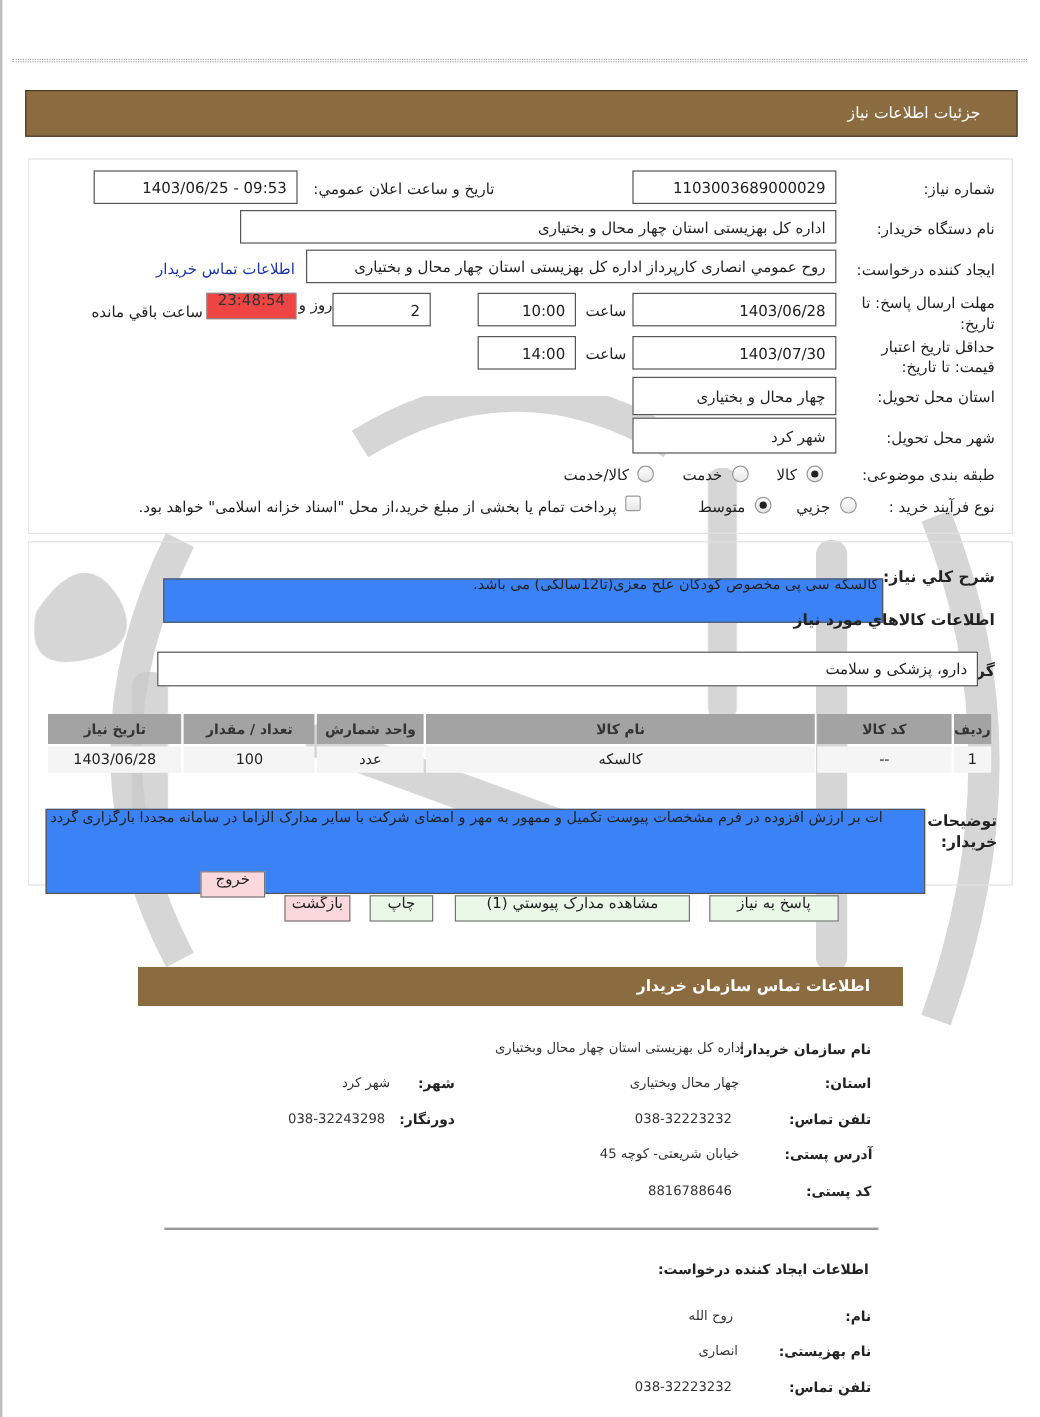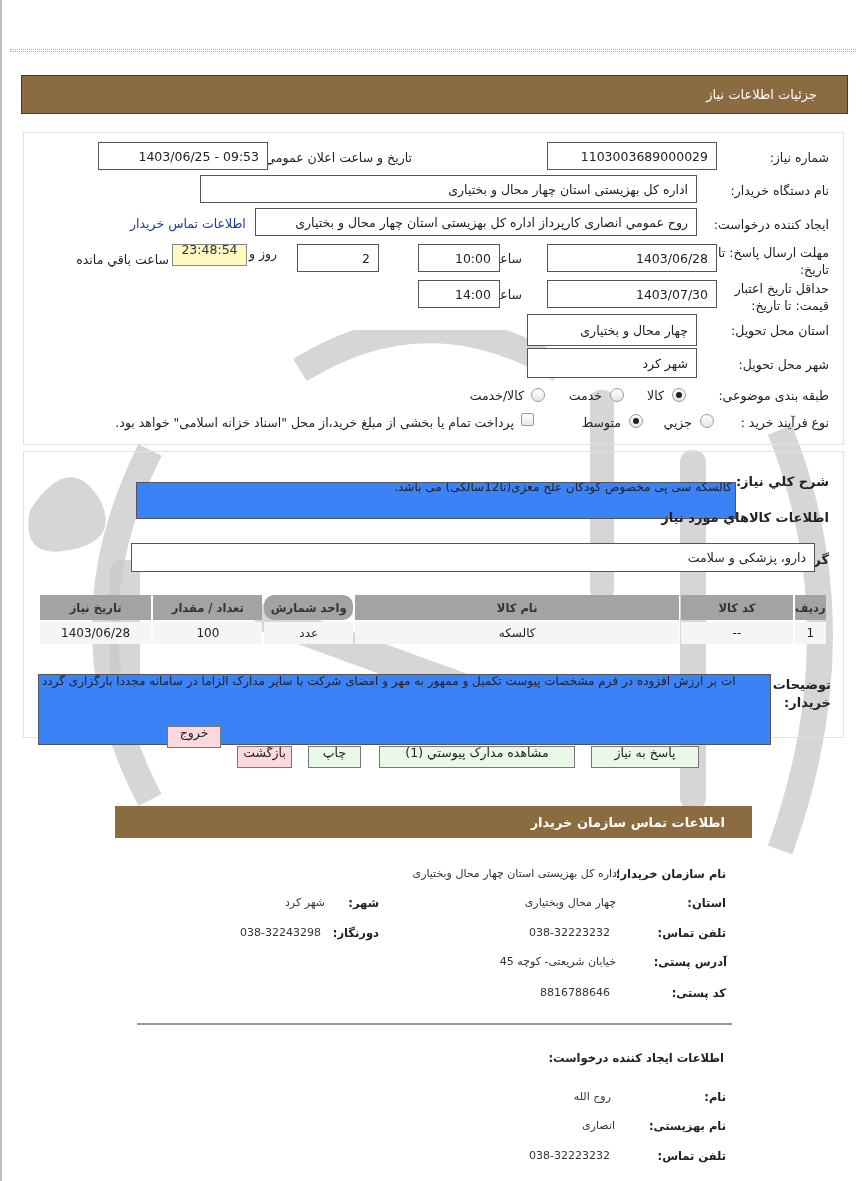--- a/index.html
+++ b/index.html
@@ -6,22 +6,22 @@
   html, body { width: 867px; height: 1181px; background: #fff; overflow: hidden; }
   body { font-family: "DejaVu Sans", sans-serif; font-size: 12px; color: #222; position: relative; direction: rtl; }
   .leftbar { position: absolute; left: 0; top: 0; width: 2px; height: 1181px; background: #bdbdbd; }
   .topline { position: absolute; left: 10px; top: 49px; width: 846px; height: 3px; border-top: 1px dotted #aaa; border-bottom: 1px dotted #aaa; }
   .watermark { position: absolute; left: 0; top: 330px; width: 867px; height: 560px; pointer-events: none; }
   .hdr { position: absolute; background: #8b6b40; color: #fff; font-size: 13px; border: 1px solid #4b3a22; display: flex; align-items: center; }
   .panel { position: absolute; border: 1px solid #e2e2e2; background: transparent; }
   .lbl { position: absolute; font-size: 12.5px; color: #222; white-space: nowrap; text-align: right; }
   .lbl.bold { font-weight: bold; font-size: 13px; }
   .box { position: absolute; border: 1px solid #555; background: #fff; font-size: 12.5px; padding: 0 8px; display: flex; align-items: center; justify-content: flex-start; white-space: nowrap; overflow: hidden; }
-  .box.ltr { direction: ltr; justify-content: flex-end; margin-left: 20px; }
-  .timer { position: absolute; background: #fef9c3; border: 1px solid #888; font-size: 12.5px; display: flex; align-items: flex-start; justify-content: center; line-height: 10px; overflow: hidden; direction: ltr; color: #333; }
+  .box.ltr { direction: ltr; justify-content: flex-end; }
+  .timer { position: absolute; background: #ef4444; border: 1px solid #888; font-size: 12.5px; display: flex; align-items: flex-start; justify-content: center; line-height: 10px; overflow: hidden; direction: ltr; color: #333; }
   .link { position: absolute; color: #1a35a8; font-size: 12.5px; white-space: nowrap; cursor: pointer; }
   .radio { position: absolute; width: 14px; height: 14px; border-radius: 50%; border: 1px solid #999; background: linear-gradient(#fff, #e6e6e6); }
   .radio.on::after { content: ""; position: absolute; left: 3px; top: 3px; width: 6px; height: 6px; border-radius: 50%; background: #222; }
   .chk { position: absolute; width: 13px; height: 13px; border: 1px solid #999; border-radius: 2px; background: linear-gradient(#fff, #e6e6e6); }
   .textarea { position: absolute; border: 1px solid #555; background: #3b82f6; font-size: 12px; padding: 0 3px; line-height: 13px; overflow: hidden; white-space: nowrap; margin-top: 20px; }
   table.items { position: absolute; border-collapse: separate; border-spacing: 2px; font-size: 12px; }
   table.items th { background: #a3a3a3; color: #333; font-weight: bold; height: 25px; font-size: 11.5px; }
   table.items td { background: #f5f5f5; text-align: center; height: 22px; }
   .btn { position: absolute; height: 22px; border: 1px solid #777; font-size: 12.5px; display: flex; align-items: flex-start; justify-content: center; line-height: 11px; cursor: pointer; white-space: nowrap; overflow: hidden; }
   .btn.green { background: #eaf8e8; }
@@ -121,21 +121,21 @@
 
 <span class="lbl bold" style="right:38px; top:552px;">گروه کالا:</span>
 <div class="box" style="left:131px; top:543px; width:684px; height:29px;">دارو، پزشکی و سلامت</div>
 
 <table class="items" style="left:38px; top:593px; width:790px;">
   <thead>
     <tr>
       <th style="width:28px;">ردیف</th>
       <th style="width:108px;">کد کالا</th>
       <th style="width:315px;">نام کالا</th>
-      <th style="width:86px;border-radius:10px;">واحد شمارش</th>
+      <th style="width:86px;">واحد شمارش</th>
       <th style="width:106px;">تعداد / مقدار</th>
       <th style="width:108px;">تاریخ نیاز</th>
     </tr>
   </thead>
   <tbody>
     <tr>
       <td>1</td>
       <td>--</td>
       <td>کالسکه</td>
       <td>عدد</td>

